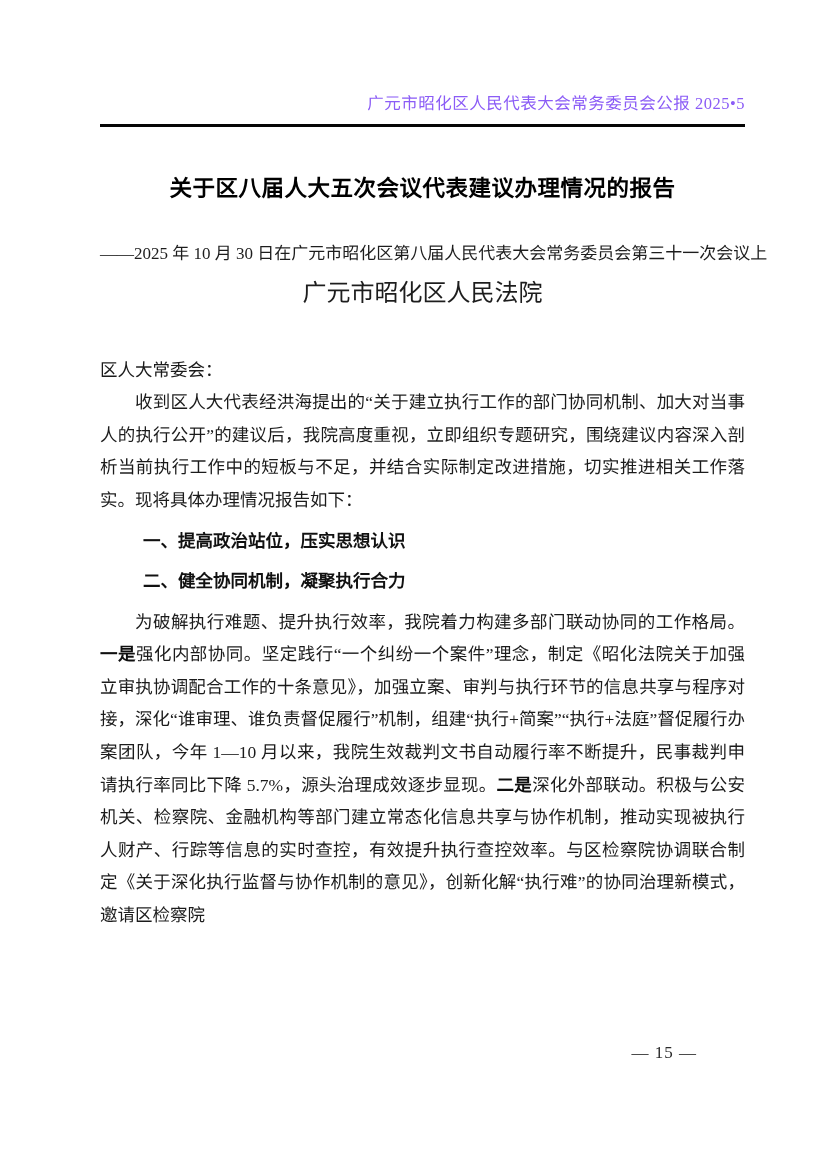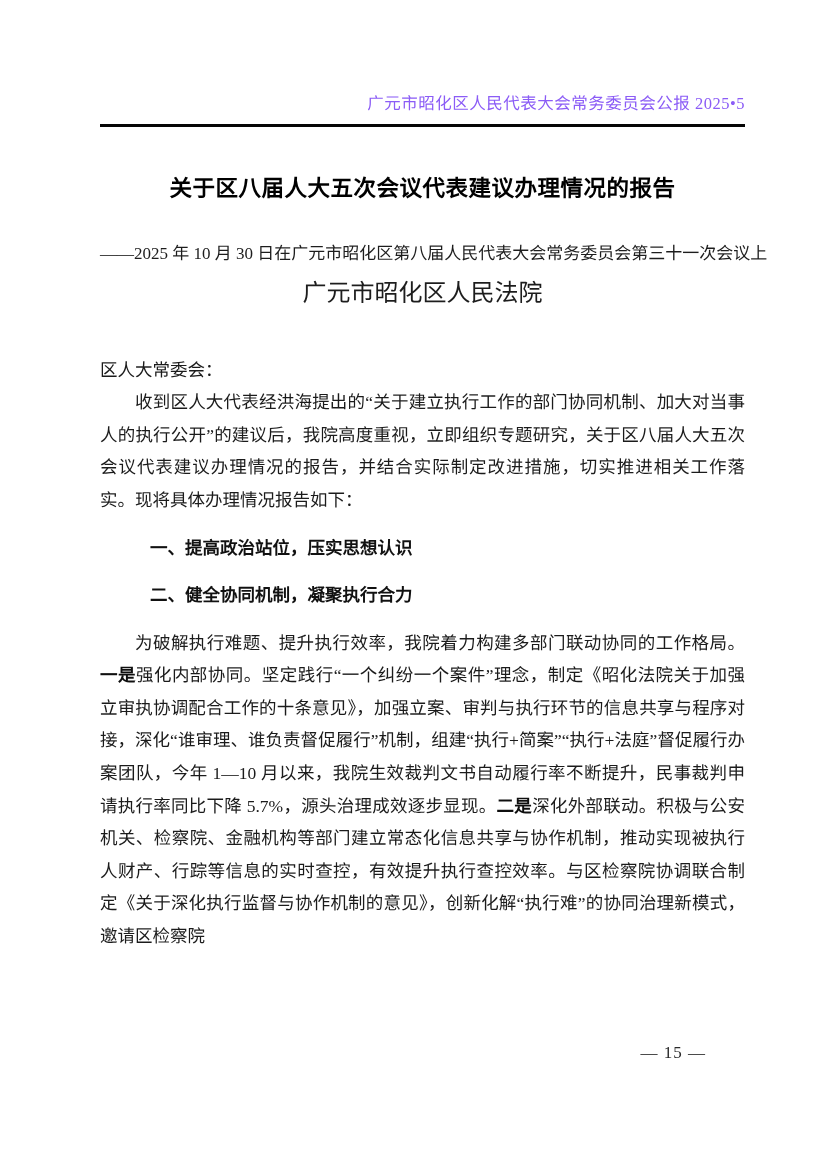--- a/index.html
+++ b/index.html
@@ -67,36 +67,36 @@
     overflow: hidden;
   }
   .doc-body p {
     margin: 0;
     text-indent: 2em;
   }
   .doc-body p.salutation {
     text-indent: 0;
   }
   .doc-body h2 {
-    margin: 15px;
+    margin: 8px;
     font-size: 17.5px;
     line-height: 32.6px;
     text-indent: 2em;
     font-weight: 700;
     color: #111111;
     font-family: "Liberation Sans", "DejaVu Sans", sans-serif;
   }
   .doc-body b.em {
     font-weight: 700;
     color: #0f0f0f;
   }
   .page-footer {
     position: absolute;
     top: 1044px;
-    right: 121px;
+    right: 130px;
     font-size: 17px;
     letter-spacing: 1px;
     color: #2a2a2a;
     line-height: 1;
   }
 </style>
 </head>
 <body>
 
 <div class="page">
@@ -108,21 +108,21 @@
   <h1 class="doc-title">关于区八届人大五次会议代表建议办理情况的报告</h1>
 
   <div class="doc-subtitle">——2025 年 10 月 30 日在广元市昭化区第八届人民代表大会常务委员会第三十一次会议上</div>
 
   <div class="doc-org">广元市昭化区人民法院</div>
 
   <div class="doc-body">
 
     <p class="salutation">区人大常委会：</p>
 
-    <p>收到区人大代表经洪海提出的“关于建立执行工作的部门协同机制、加大对当事人的执行公开”的建议后，我院高度重视，立即组织专题研究，关于区八届人大五次会议代表建议办理情况的报告，并结合实际制定改进措施，切实推进相关工作落实。现将具体办理情况报告如下：</p>
+    <p>收到区人大代表经洪海提出的“关于建立执行工作的部门协同机制、加大对当事人的执行公开”的建议后，我院高度重视，立即组织专题研究，围绕建议内容深入剖析当前执行工作中的短板与不足，并结合实际制定改进措施，切实推进相关工作落实。现将具体办理情况报告如下：</p>
 
     <h2>一、提高政治站位，压实思想认识</h2>
 
 
     <h2>二、健全协同机制，凝聚执行合力</h2>
 
     <p><span>为破解执行难题、提升执行效率，我院着力构建多部门联动协同的工作格局。</span><b class="em">一是</b><span>强化内部协同。坚定践行“一个纠纷一个案件”理念，制定《昭化法院关于加强立审执协调配合工作的十条意见》，加强立案、审判与执行环节的信息共享与程序对接，深化“谁审理、谁负责督促履行”机制，组建“执行+简案”“执行+法庭”督促履行办案团队，今年 1—10 月以来，我院生效裁判文书自动履行率不断提升，民事裁判申请执行率同比下降 5.7%，源头治理成效逐步显现。</span><b class="em">二是</b><span>深化外部联动。积极与公安机关、检察院、金融机构等部门建立常态化信息共享与协作机制，推动实现被执行人财产、行踪等信息的实时查控，有效提升执行查控效率。与区检察院协调联合制定《关于深化执行监督与协作机制的意见》，创新化解“执行难”的协同治理新模式，邀请区检察院</span></p>
 
   </div>
 

